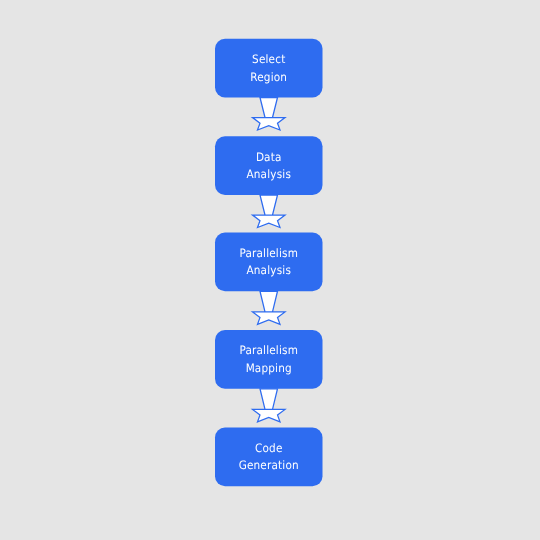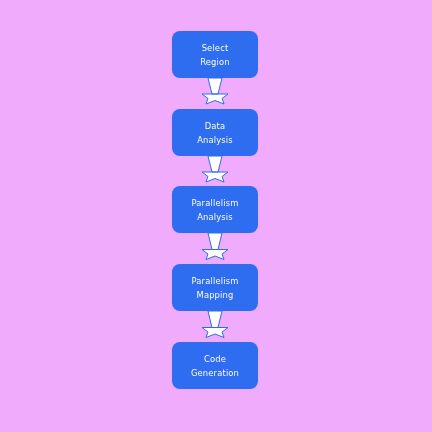--- a/index.html
+++ b/index.html
@@ -11,21 +11,21 @@
   body {
     width: 432px;
     height: 432px;
     overflow: hidden;
     font-family: "DejaVu Sans", sans-serif;
   }
   #canvas {
     position: relative;
     width: 432px;
     height: 432px;
-    background: #f0abfc;
+    background: #e5e5e5;
   }
   #flow-svg {
     position: absolute;
     top: 0;
     left: 0;
     width: 432px;
     height: 432px;
     display: block;
   }
   .node-rect {

